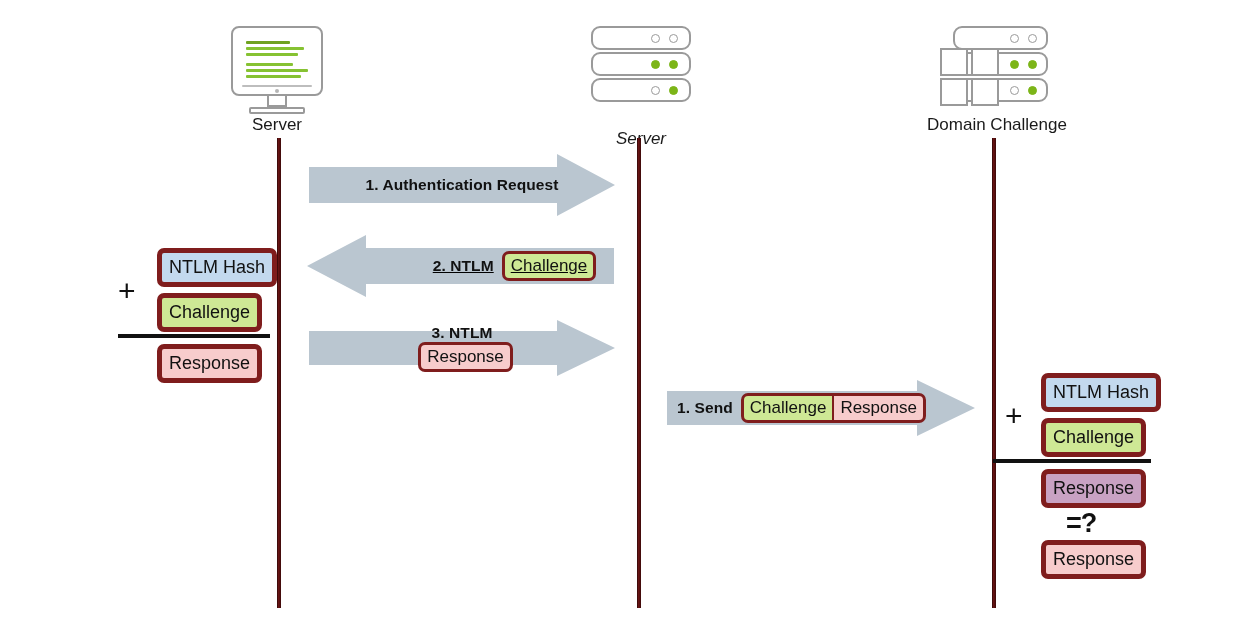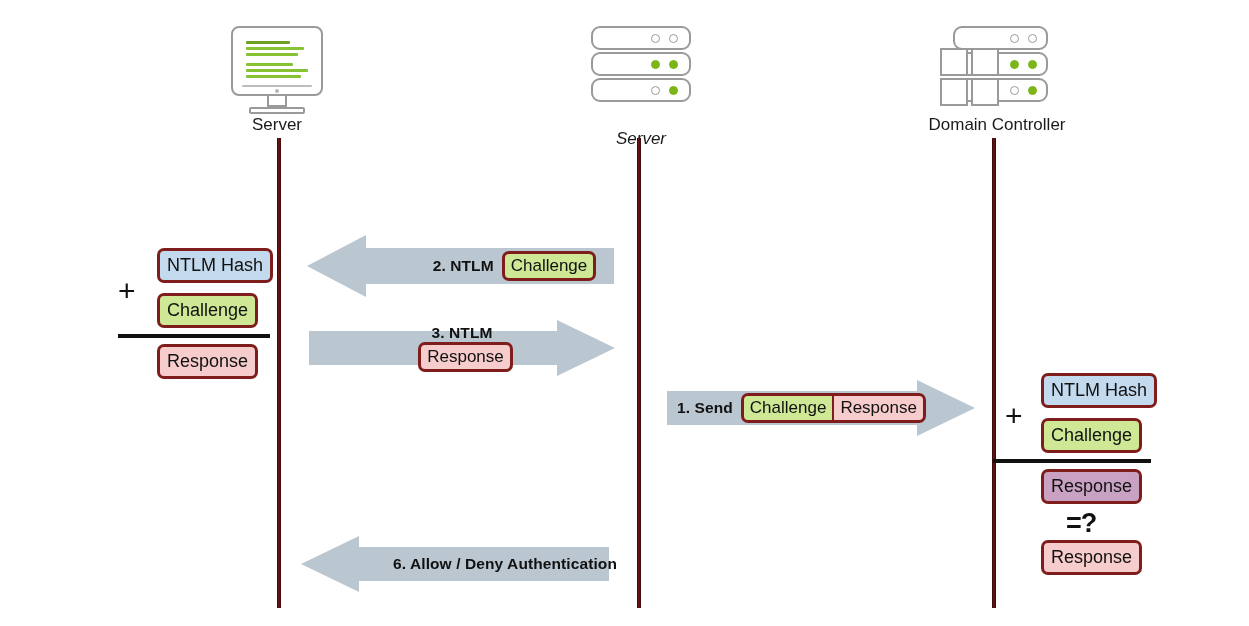--- a/index.html
+++ b/index.html
@@ -128,21 +128,21 @@
     font-size: 15.5px;
     font-weight: bold;
     color: #111111;
     white-space: nowrap;
     letter-spacing: 0.1px;
   }
 
   
   .badge {
     display: inline-block;
-    border: 3px solid #7f1d1d;
+    border: 5px solid #7f1d1d;
     border-radius: 7px;
     font-size: 18px;
     color: #111111;
     line-height: 1;
     padding: 5px 7px 6px 7px;
     box-sizing: border-box;
     white-space: nowrap;
     font-family: "Liberation Sans", sans-serif;
   }
   .badge.blue   { background: #c3d9ee; }
@@ -241,30 +241,38 @@
     <div class="rack" style="left:13px; top:52px; width:95px; height:24px;">
       <div class="led off" style="left:55px; top:6px;"></div>
       <div class="led on" style="left:73px; top:6px;"></div>
     </div>
     <div class="sq" style="left:0px;  top:22px; width:28px; height:28px;"></div>
     <div class="sq" style="left:31px; top:22px; width:28px; height:28px;"></div>
     <div class="sq" style="left:0px;  top:52px; width:28px; height:28px;"></div>
     <div class="sq" style="left:31px; top:52px; width:28px; height:28px;"></div>
   </div>
   <div class="actor" style="left:917px; top:115px; width:160px;">
-    <div class="actor-label">Domain Controller</div>
+    <div class="actor-label">Domain Challenge</div>
   </div>
   <div class="lifeline" style="left:992px; top:138px; height:470px;"></div>
 
+  <div class="arrow" style="left:309px; top:154px; width:306px; height:62px;">
+    <svg width="306" height="62" viewBox="0 0 306 62">
+      <polygon points="0,13 248,13 248,0 306,31 248,62 248,49 0,49" fill="#bac6d0"></polygon>
+    </svg>
+    <div class="arrow-label" style="justify-content:center; padding-right:46px;">
+      <span class="arrow-text">1. Authentication Request</span>
+    </div>
+  </div>
 
   <div class="arrow" style="left:307px; top:235px; width:307px; height:62px;">
     <svg width="307" height="62" viewBox="0 0 307 62">
       <polygon points="307,13 59,13 59,0 0,31 59,62 59,49 307,49" fill="#bac6d0"></polygon>
     </svg>
-    <div class="arrow-label" style="justify-content:center; padding-left:54px;">
+    <div class="arrow-label" style="justify-content:center; padding-left:54px;text-decoration:underline;">
       <span class="arrow-text">2. NTLM</span>
       <span class="badge inline green" style="margin-left:8px;">Challenge</span>
     </div>
   </div>
 
   <div class="arrow" style="left:309px; top:320px; width:306px; height:56px;">
     <svg width="306" height="56" viewBox="0 0 306 56">
       <polygon points="0,11 248,11 248,0 306,28 248,56 248,45 0,45" fill="#bac6d0"></polygon>
     </svg>
     <div class="arrow-label" style="justify-content:center; padding-right:44px;flex-direction:column;">
@@ -280,28 +288,20 @@
     <div class="arrow-label" style="justify-content:flex-start; padding-left:10px;">
       <span class="arrow-text">1. Send</span>
       <span class="badge-pair" style="margin-left:8px;">
         <span class="badge inline green">Challenge</span>
         <span class="badge inline pink">Response</span>
       </span>
     </div>
   </div>
 
 
-  <div class="arrow" style="left:301px; top:536px; width:308px; height:56px;">
-    <svg width="308" height="56" viewBox="0 0 308 56">
-      <polygon points="308,11 58,11 58,0 0,28 58,56 58,45 308,45" fill="#bac6d0"></polygon>
-    </svg>
-    <div class="arrow-label" style="justify-content:center; padding-left:50px;">
-      <span class="arrow-text">6. Allow / Deny Authentication</span>
-    </div>
-  </div>
 
   <div class="equation" style="left:118px; top:248px; width:150px; height:135px;">
     <span class="eq-plus" style="left:0px; top:28px;">+</span>
     <div class="eq-row" style="left:39px; top:0px;">
       <span class="badge blue">NTLM Hash</span>
     </div>
     <div class="eq-row" style="left:39px; top:45px;">
       <span class="badge green">Challenge</span>
     </div>
     <div class="eq-rule" style="left:0px; top:86px; width:152px;"></div>

